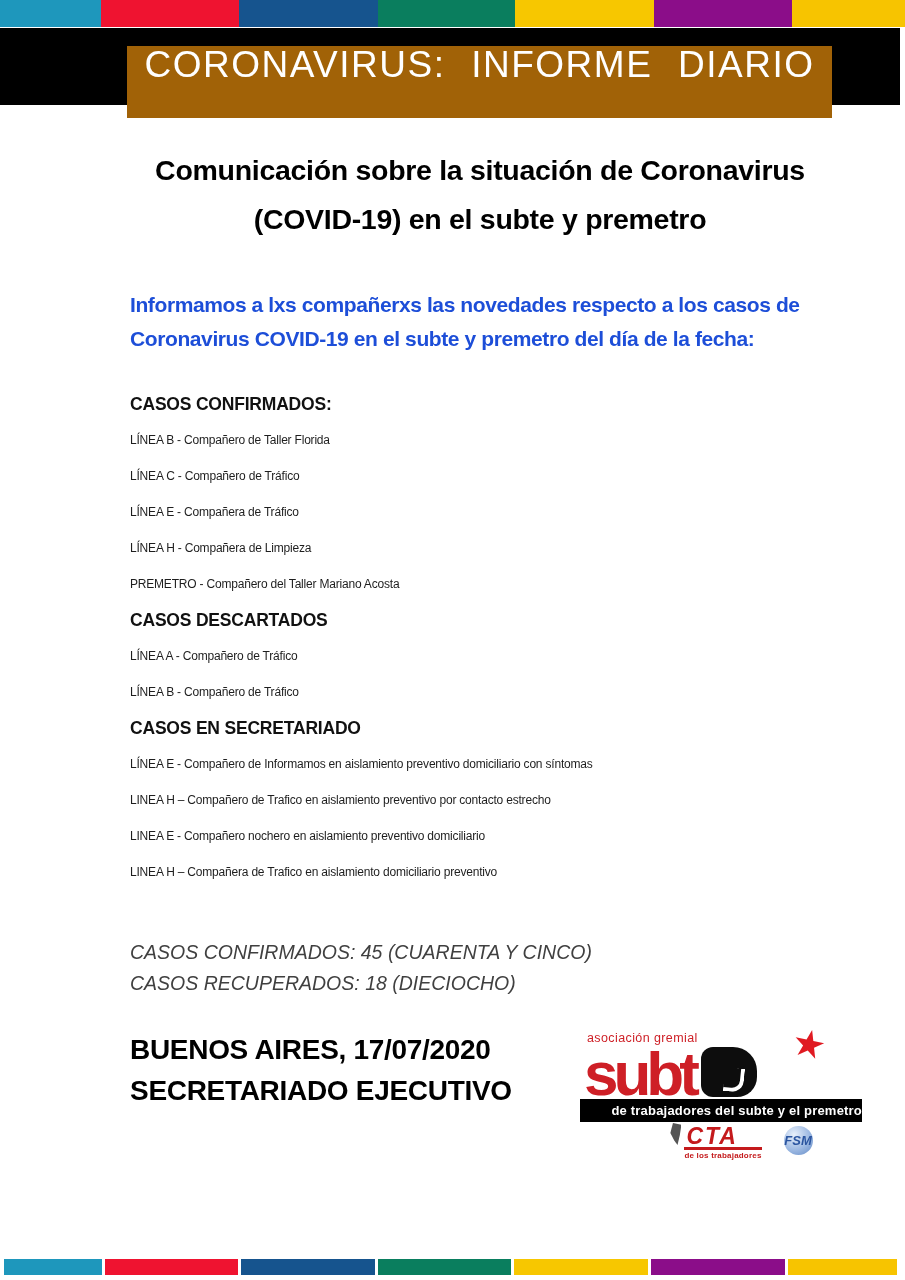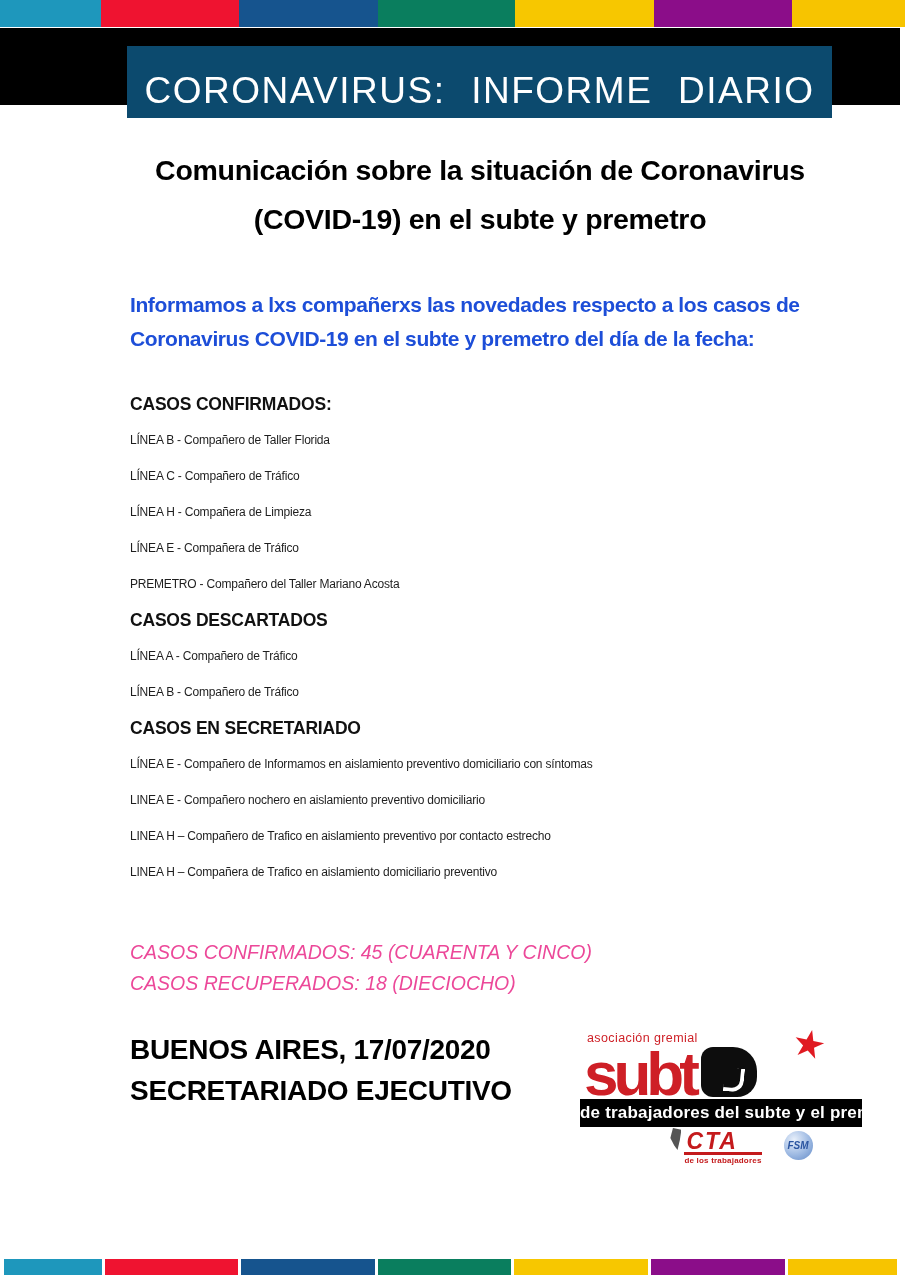--- a/index.html
+++ b/index.html
@@ -16,22 +16,22 @@
   .stripe-top{height:27px;}
   .stripe-top .stripe-seg{height:100%;}
   .stripe-bottom{
     position:absolute;left:4px;right:8px;bottom:5px;height:16px;gap:3px;
   }
   .stripe-seg{flex-grow:1;}
   
   .header-block{position:relative;height:93px;}
   .header-main{position:absolute;left:0;top:1px;width:900px;height:77px;background:#000;}
   .header-offset{
-    position:absolute;left:127px;top:19px;width:705px;height:72px;background:#0c4a6e;
-    display:flex;align-items:flex-end;justify-content:center;
+    position:absolute;left:127px;top:19px;width:705px;height:72px;background:#a16207;
+    display:flex;justify-content:center;
   }
   .header-title{
     color:#fff;font-size:37px;line-height:1;letter-spacing:1.5px;word-spacing:14px;
     padding-bottom:9px;white-space:nowrap;
   }
   
   .content{margin:0 75px 0 130px;}
   .doc-title{
     margin-top:26px;text-align:center;font-weight:bold;color:#000;
     font-size:28.5px;line-height:49px;letter-spacing:-0.3px;
@@ -41,21 +41,21 @@
     font-size:21px;line-height:34px;letter-spacing:-0.4px;
   }
   .case-list{margin-top:33px;}
   .case-heading{
     font-weight:bold;font-size:17.5px;line-height:30px;margin:0 0 6px;
     letter-spacing:-0.2px;color:#111;
   }
   .case-item{
     font-size:12px;line-height:30px;margin:0 0 6px;letter-spacing:-0.2px;color:#1e1e1e;
   }
-  .summary{margin-top:50px;font-style:italic;font-size:19.5px;line-height:31px;color:#ec4899;}
+  .summary{margin-top:50px;font-style:italic;font-size:19.5px;line-height:31px;color:#404040;}
   
   .footer-row{display:flex;justify-content:space-between;align-items:flex-start;margin-top:30px;}
   .footer-lines{font-weight:bold;font-size:28px;line-height:41px;color:#000;letter-spacing:-0.3px;}
   
   .logo{width:282px;margin-right:-32px;position:relative;flex-shrink:0;padding-top:2px;}
   .logo-tag{color:#ce1f26;font-weight:normal;font-size:12.5px;letter-spacing:0.4px;margin-left:7px;}
   .logo-word{position:relative;display:flex;align-items:flex-end;height:52px;margin-top:0;}
   .logo-subt{
     color:#ce1f26;font-weight:bold;font-size:62px;line-height:46px;
     letter-spacing:-5px;margin-left:4px;
@@ -68,38 +68,38 @@
     position:absolute;right:13px;bottom:5px;width:16px;height:20px;
     border:4px solid #fff;border-top:none;border-left:none;
     border-radius:0 0 12px 0;transform:rotate(6deg);
   }
   .logo-star{
     position:absolute;right:36px;top:-20px;color:#e01a22;font-size:38px;line-height:1;
     text-shadow:0 0 2px #fff,0 0 1px #fff;transform:rotate(12deg);
   }
   .logo-bar{
     margin-top:2px;background:#000;color:#fff;font-weight:bold;
-    font-size:17px;letter-spacing:0.2px;text-align:right;padding:4px 0;white-space:nowrap;
+    font-size:13px;letter-spacing:0.2px;text-align:right;padding:4px 0;white-space:nowrap;
   }
   .logo-orgs{display:flex;align-items:flex-start;justify-content:center;gap:22px;margin-top:4px;padding-left:55px;}
   .cta{position:relative;text-align:left;color:#c41a1c;}
   .cta-map{
     position:absolute;left:-16px;top:-3px;width:13px;height:22px;background:#555;
     clip-path:polygon(35% 0,100% 8%,88% 55%,70% 100%,45% 80%,15% 45%);
   }
   .cta-text{
     font-size:23px;font-weight:bold;font-style:italic;line-height:21px;letter-spacing:2px;
     border-bottom:3px solid #c41a1c;padding:0 2px;
   }
   .cta-sub{font-size:8px;font-weight:bold;margin-top:1px;letter-spacing:0.2px;}
   .fsm{
     width:29px;height:29px;border-radius:50%;
     background:radial-gradient(circle at 35% 30%,#e8f0fb,#9db9e2 55%,#6189c6);
     display:flex;align-items:center;justify-content:center;
-    color:#2b55a0;font-weight:bold;font-style:italic;font-size:10px;text-align:right;
+    color:#2b55a0;font-weight:bold;font-style:italic;font-size:13px;text-align:right;
   }
 </style>
 </head>
 <body>
 
 <div class="stripe stripe-top">
     <div class="stripe-seg" style="background: rgb(30, 151, 188); flex-grow: 101;"></div>
     <div class="stripe-seg" style="background: rgb(239, 19, 48); flex-grow: 138;"></div>
     <div class="stripe-seg" style="background: rgb(22, 84, 142); flex-grow: 139;"></div>
     <div class="stripe-seg" style="background: rgb(10, 126, 94); flex-grow: 137;"></div>
@@ -121,32 +121,32 @@
     <div>Comunicación sobre la situación de Coronavirus</div>
     <div>(COVID-19) en el subte y premetro</div>
   </div>
 
   <p class="intro">Informamos a lxs compañerxs las novedades respecto a los casos de Coronavirus COVID-19 en el subte y premetro del día de la fecha:</p>
 
   <div class="case-list">
     <p class="case-heading">CASOS CONFIRMADOS:</p>
     <p class="case-item">LÍNEA B - Compañero de Taller Florida</p>
     <p class="case-item">LÍNEA C - Compañero de Tráfico</p>
+    <p class="case-item">LÍNEA E - Compañera de Tráfico</p>
     <p class="case-item">LÍNEA H - Compañera de Limpieza</p>
-    <p class="case-item">LÍNEA E - Compañera de Tráfico</p>
     <p class="case-item">PREMETRO - Compañero del Taller Mariano Acosta</p>
 
     <p class="case-heading">CASOS DESCARTADOS</p>
     <p class="case-item">LÍNEA A - Compañero de Tráfico</p>
     <p class="case-item">LÍNEA B - Compañero de Tráfico</p>
 
     <p class="case-heading">CASOS EN SECRETARIADO</p>
     <p class="case-item">LÍNEA E - Compañero de Informamos en aislamiento preventivo domiciliario con síntomas</p>
+    <p class="case-item">LINEA H – Compañero de Trafico en aislamiento preventivo por contacto estrecho</p>
     <p class="case-item">LINEA E - Compañero nochero en aislamiento preventivo domiciliario</p>
-    <p class="case-item">LINEA H – Compañero de Trafico en aislamiento preventivo por contacto estrecho</p>
     <p class="case-item">LINEA H – Compañera de Trafico en aislamiento domiciliario preventivo</p>
   </div>
 
   <div class="summary">
     <div>CASOS CONFIRMADOS: 45 (CUARENTA Y CINCO)</div>
     <div>CASOS RECUPERADOS: 18 (DIECIOCHO)</div>
   </div>
 
   <div class="footer-row">
     <div class="footer-lines">

